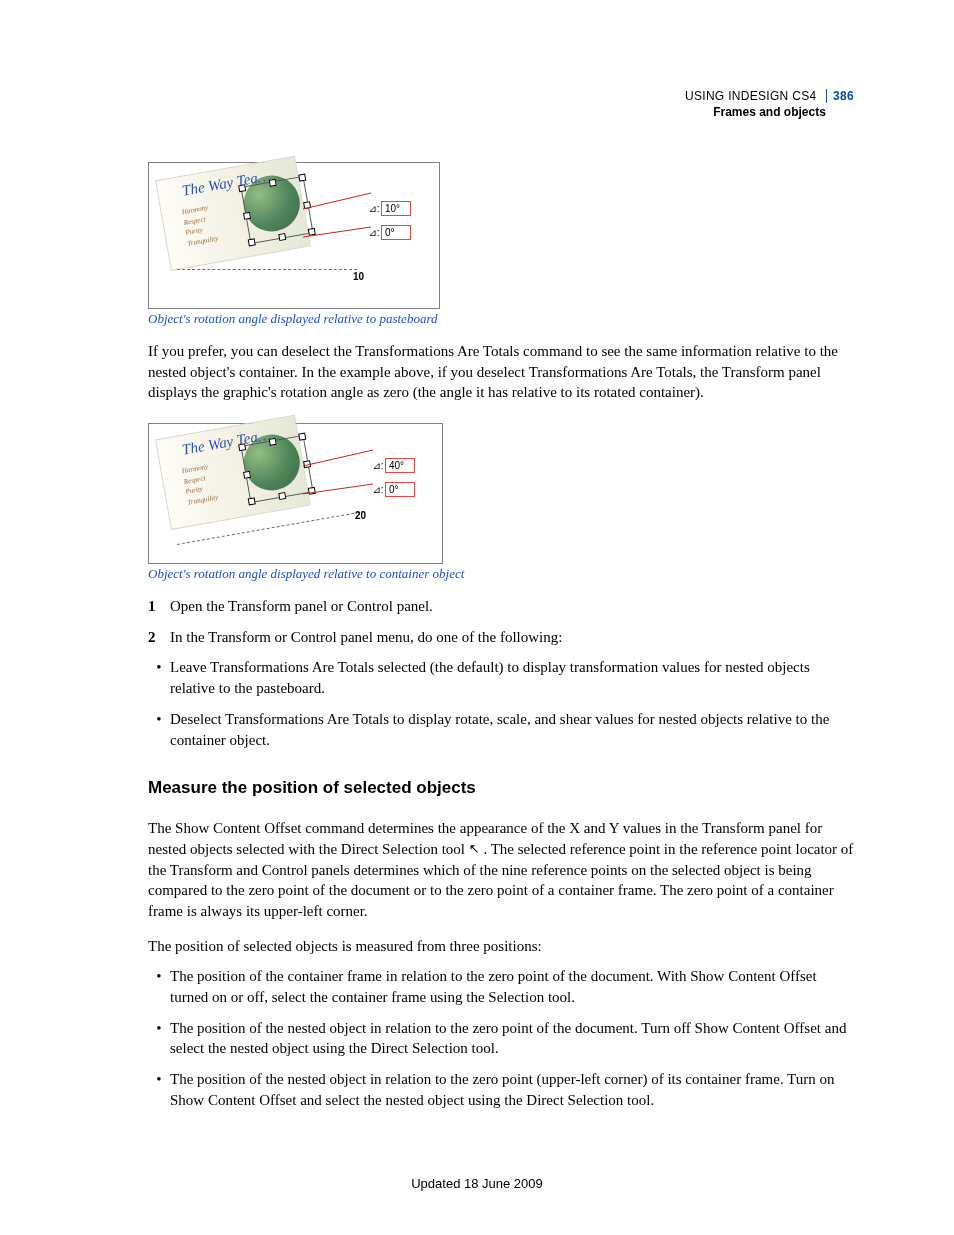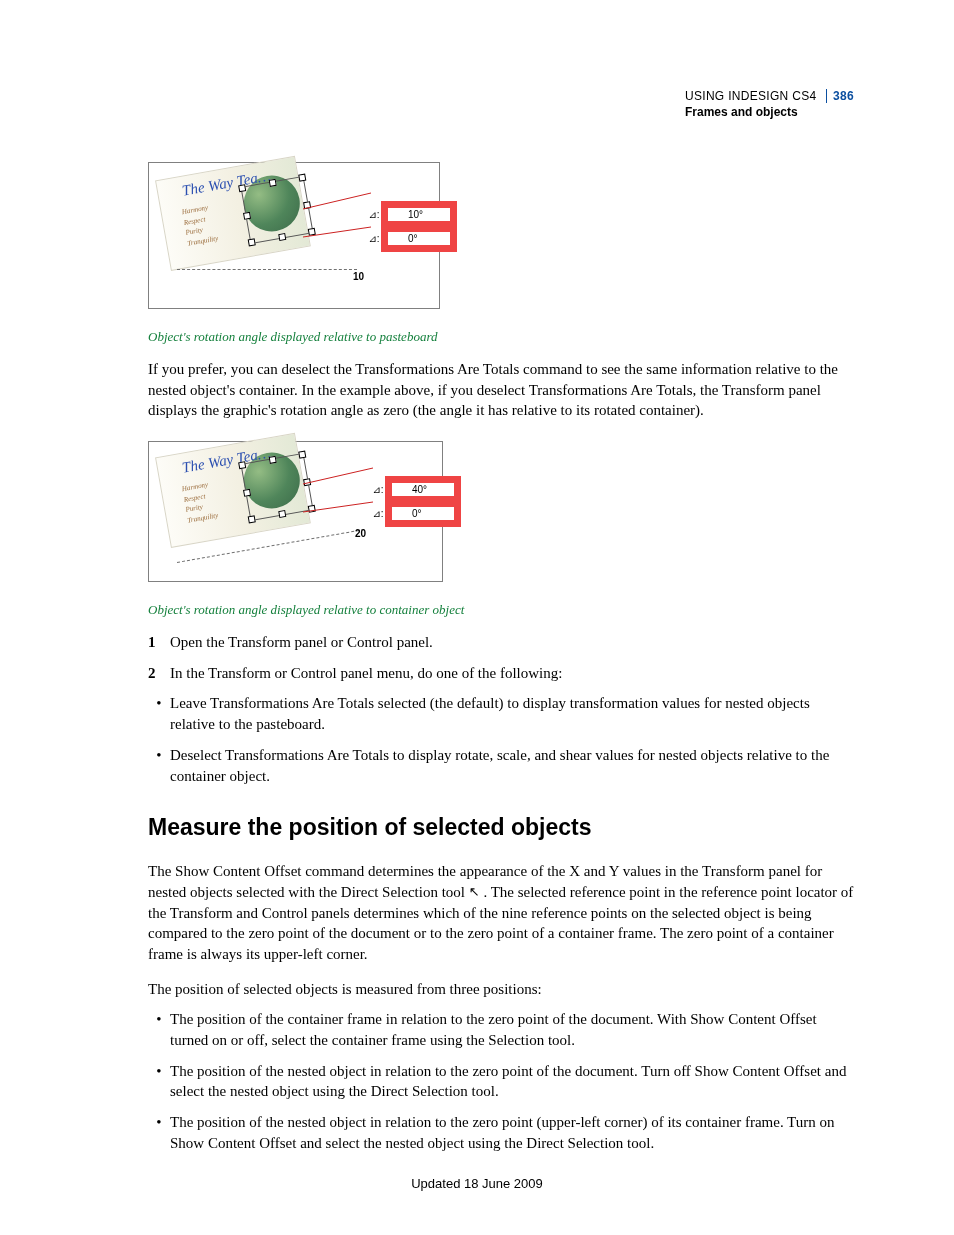--- a/index.html
+++ b/index.html
@@ -9,21 +9,21 @@
     font-family: "Minion Pro", Georgia, "Times New Roman", serif;
     color: #000;
     width: 954px;
     height: 1235px;
     position: relative;
   }
   .header {
     position: absolute;
     top: 88px;
     right: 100px;
-    text-align: left;
+    text-align: center;
     font-family: "Myriad Pro", "Segoe UI", Arial, sans-serif;
     font-size: 12px;
     line-height: 1.35;
   }
   .header .line1 { letter-spacing: 0.3px; }
   .header .page-num { font-weight: 700; color: #0b4fa0; padding-left: 6px; border-left: 1px solid #0b4fa0; margin-left: 6px; }
   .header .line2 { font-weight: 700; }
   .content {
     position: absolute;
     left: 148px;
@@ -33,22 +33,22 @@
   .fig {
     border: 1px solid #808080;
     position: relative;
     background: #fff;
   }
   .fig1 { width: 290px; height: 145px; }
   .fig2 { width: 293px; height: 139px; }
   .caps {
     font-style: italic;
     font-size: 13px;
-    margin-top: 20px;
-    color: #15803d;
+    margin-top: 2px;
+    color: #1d4ed8;
   }
   p.body {
     font-size: 15px;
     line-height: 1.38;
     margin: 14px 0 0 0;
   }
   .space-block { height: 20px; }
   ol.num {
     list-style: none;
     padding: 0;
@@ -63,21 +63,21 @@
     padding: 0;
     margin: 0;
     font-size: 15px;
     line-height: 1.38;
   }
   ul.bul li { display: flex; margin-bottom: 10px; }
   ul.bul .bmark { width: 22px; flex: none; text-align: center; }
   h3.sect {
     font-family: "Myriad Pro", "Segoe UI", Arial, sans-serif;
     font-weight: 700;
-    font-size: 23px;
+    font-size: 17px;
     margin: 28px 0 19px 0;
   }
   .footer {
     position: absolute;
     bottom: 44px;
     left: 0;
     width: 954px;
     text-align: center;
     font-family: Arial, sans-serif;
     font-size: 13px;
@@ -129,21 +129,21 @@
   .handle { position:absolute; width:5px; height:5px; background:#fff; border:1px solid #000; }
   .dashline { position:absolute; border-top:1px dashed #707070; }
   .label-box {
     position: absolute;
     font-family: Arial, sans-serif;
     font-size: 10px;
     display: flex;
     align-items: center;
   }
   .label-box .tri { width:14px; display:inline-block; text-align:center; }
-  .label-box .val { border:7px solid #ef4444; padding:1px 20px; background:#fff; min-width:22px; display:inline-block; }
+  .label-box .val { border:1px solid #ef4444; padding:1px 3px; background:#fff; min-width:22px; display:inline-block; }
   .ang-label { position:absolute; font-family:Arial,sans-serif; font-weight:700; font-size:10px; }
 </style>
 </head>
 <body>
 
 <div class="header">
   <div class="line1">
     <span>USING INDESIGN CS4</span>
     <span class="page-num">386</span>
   </div>

